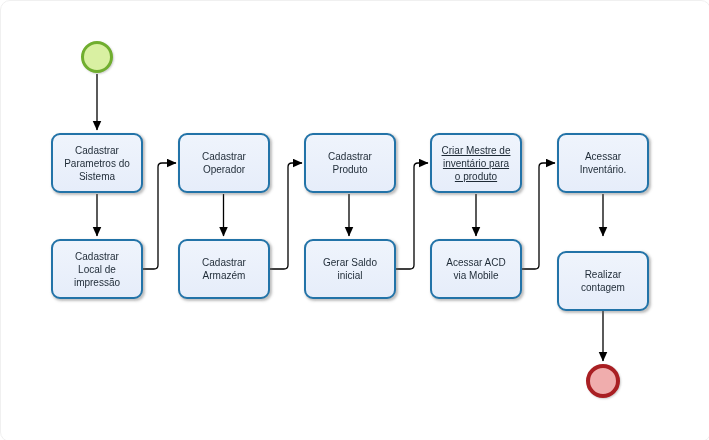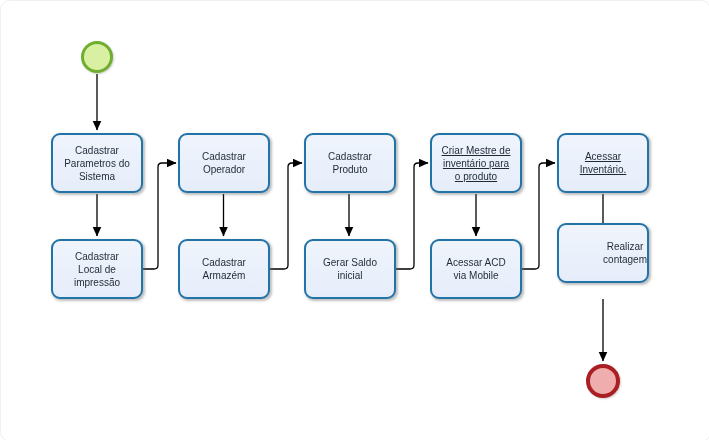--- a/index.html
+++ b/index.html
@@ -99,24 +99,24 @@
   </div>
   <div class="task" style="left:429px;top:132px;text-decoration:underline;">
     <span class="lbl">Criar Mestre de
 inventário para
 o produto</span>
   </div>
   <div class="task" style="left:429px;top:238px;">
     <span class="lbl">Acessar ACD
 via Mobile</span>
   </div>
-  <div class="task" style="left:556px;top:132px;text-decoration:underline;">
+  <div class="task" style="left:556px;top:132px;">
     <span class="lbl">Acessar
 Inventário.</span>
   </div>
-  <div class="task" style="left:556px;top:222px;justify-content:flex-end;">
+  <div class="task" style="left:556px;top:250px;">
     <span class="lbl">Realizar
 contagem</span>
   </div>
 
   <div class="event end"></div>
 
 </div>
 
 </body></html>

